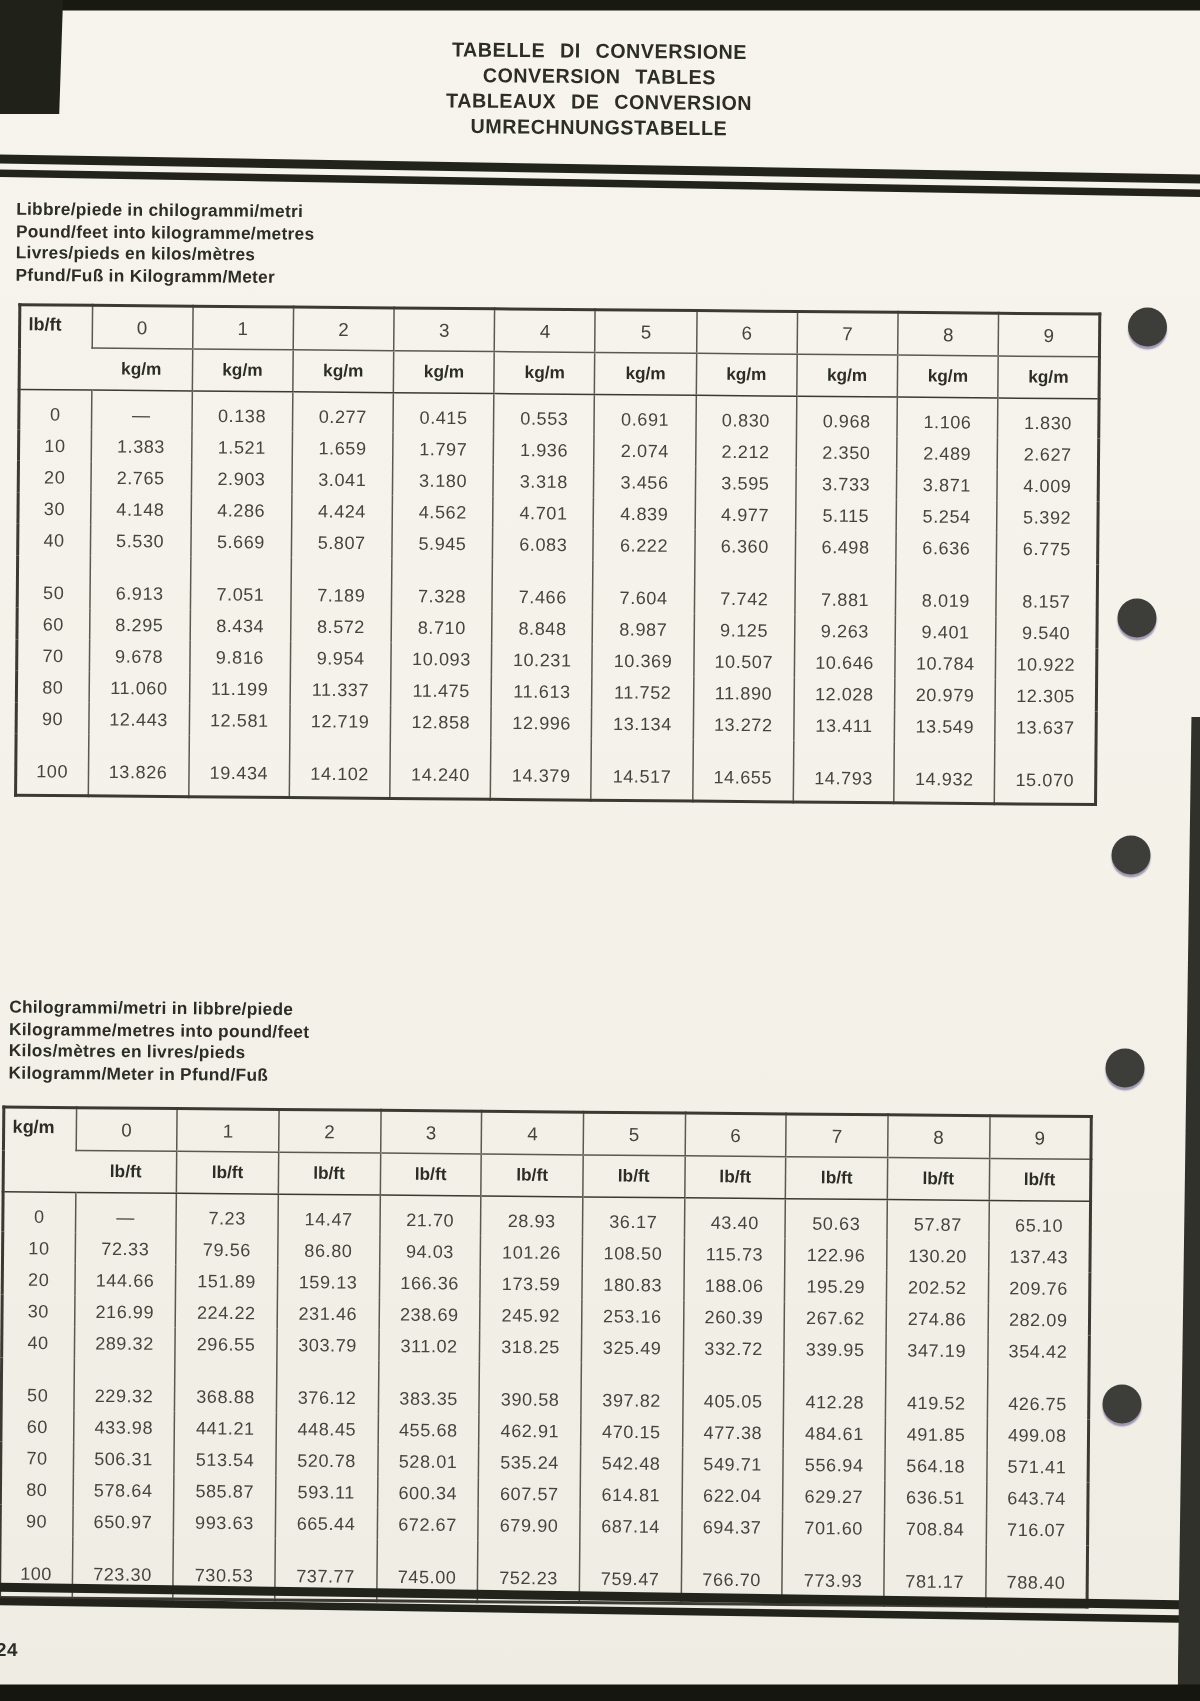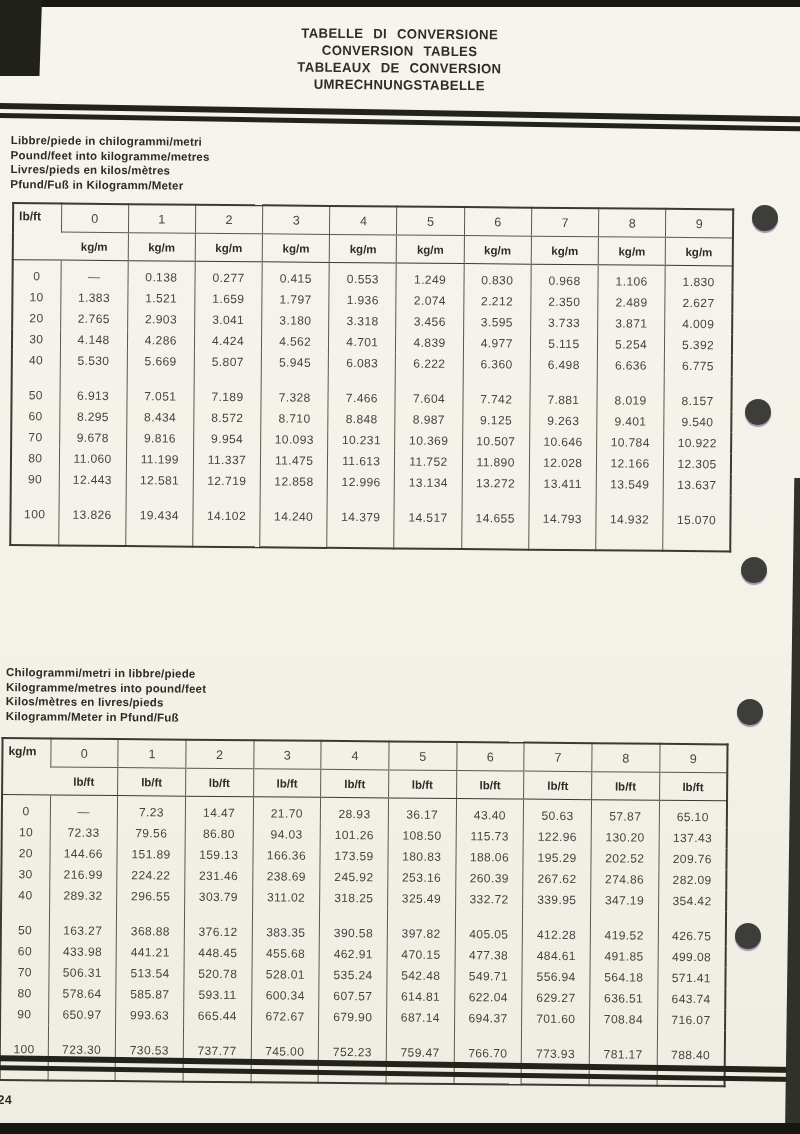--- a/index.html
+++ b/index.html
@@ -55,21 +55,21 @@
     padding:5px 0 0 5px;text-align:left;}
   td.chead{font-size:12.5px;color:#44443d;text-align:center;height:25px;
     border-bottom:1px solid #5a594e;}
   td.unit{font-weight:700;font-size:11.5px;color:#2b2d26;text-align:center;height:25px;
     border-bottom:1.5px solid #3a3a33;}
   td.cornerb{border-bottom:1.5px solid #3a3a33;}
   tr.drow td{font-size:12px;color:#45453f;text-align:center;letter-spacing:0.4px;
     padding-top:3px;padding-bottom:3px;height:15px;}
   tr.first td{padding-top:8px;}
   tr.gstart td{padding-top:17px;}
-  tr.last td{padding-bottom:23px;margin-left:24px;}
+  tr.last td{padding-bottom:8px;margin-left:24px;}
   td.rlabel{color:#3f3f39;}
 
   .footer{position:absolute;left:-4px;top:1093px;font-weight:700;font-size:12.5px;
     color:#2b2d26;letter-spacing:0.3px;}
 </style>
 </head>
 <body>
 
 <div class="content">
 
@@ -133,21 +133,21 @@
           <td class="unit">kg/m</td>
           <td class="unit">kg/m</td>
         </tr>
         <tr class="drow first  ">
           <td class="rlabel">0</td>
           <td class="val">—</td>
           <td class="val">0.138</td>
           <td class="val">0.277</td>
           <td class="val">0.415</td>
           <td class="val">0.553</td>
-          <td class="val">1.249</td>
+          <td class="val">0.691</td>
           <td class="val">0.830</td>
           <td class="val">0.968</td>
           <td class="val">1.106</td>
           <td class="val">1.830</td>
         </tr>
         <tr class="drow   ">
           <td class="rlabel">10</td>
           <td class="val">1.383</td>
           <td class="val">1.521</td>
           <td class="val">1.659</td>
@@ -240,21 +240,21 @@
         <tr class="drow   ">
           <td class="rlabel">80</td>
           <td class="val">11.060</td>
           <td class="val">11.199</td>
           <td class="val">11.337</td>
           <td class="val">11.475</td>
           <td class="val">11.613</td>
           <td class="val">11.752</td>
           <td class="val">11.890</td>
           <td class="val">12.028</td>
-          <td class="val">12.166</td>
+          <td class="val">20.979</td>
           <td class="val">12.305</td>
         </tr>
         <tr class="drow   ">
           <td class="rlabel">90</td>
           <td class="val">12.443</td>
           <td class="val">12.581</td>
           <td class="val">12.719</td>
           <td class="val">12.858</td>
           <td class="val">12.996</td>
           <td class="val">13.134</td>
@@ -386,21 +386,21 @@
           <td class="val">311.02</td>
           <td class="val">318.25</td>
           <td class="val">325.49</td>
           <td class="val">332.72</td>
           <td class="val">339.95</td>
           <td class="val">347.19</td>
           <td class="val">354.42</td>
         </tr>
         <tr class="drow  gstart ">
           <td class="rlabel">50</td>
-          <td class="val">163.27</td>
+          <td class="val">229.32</td>
           <td class="val">368.88</td>
           <td class="val">376.12</td>
           <td class="val">383.35</td>
           <td class="val">390.58</td>
           <td class="val">397.82</td>
           <td class="val">405.05</td>
           <td class="val">412.28</td>
           <td class="val">419.52</td>
           <td class="val">426.75</td>
         </tr>

